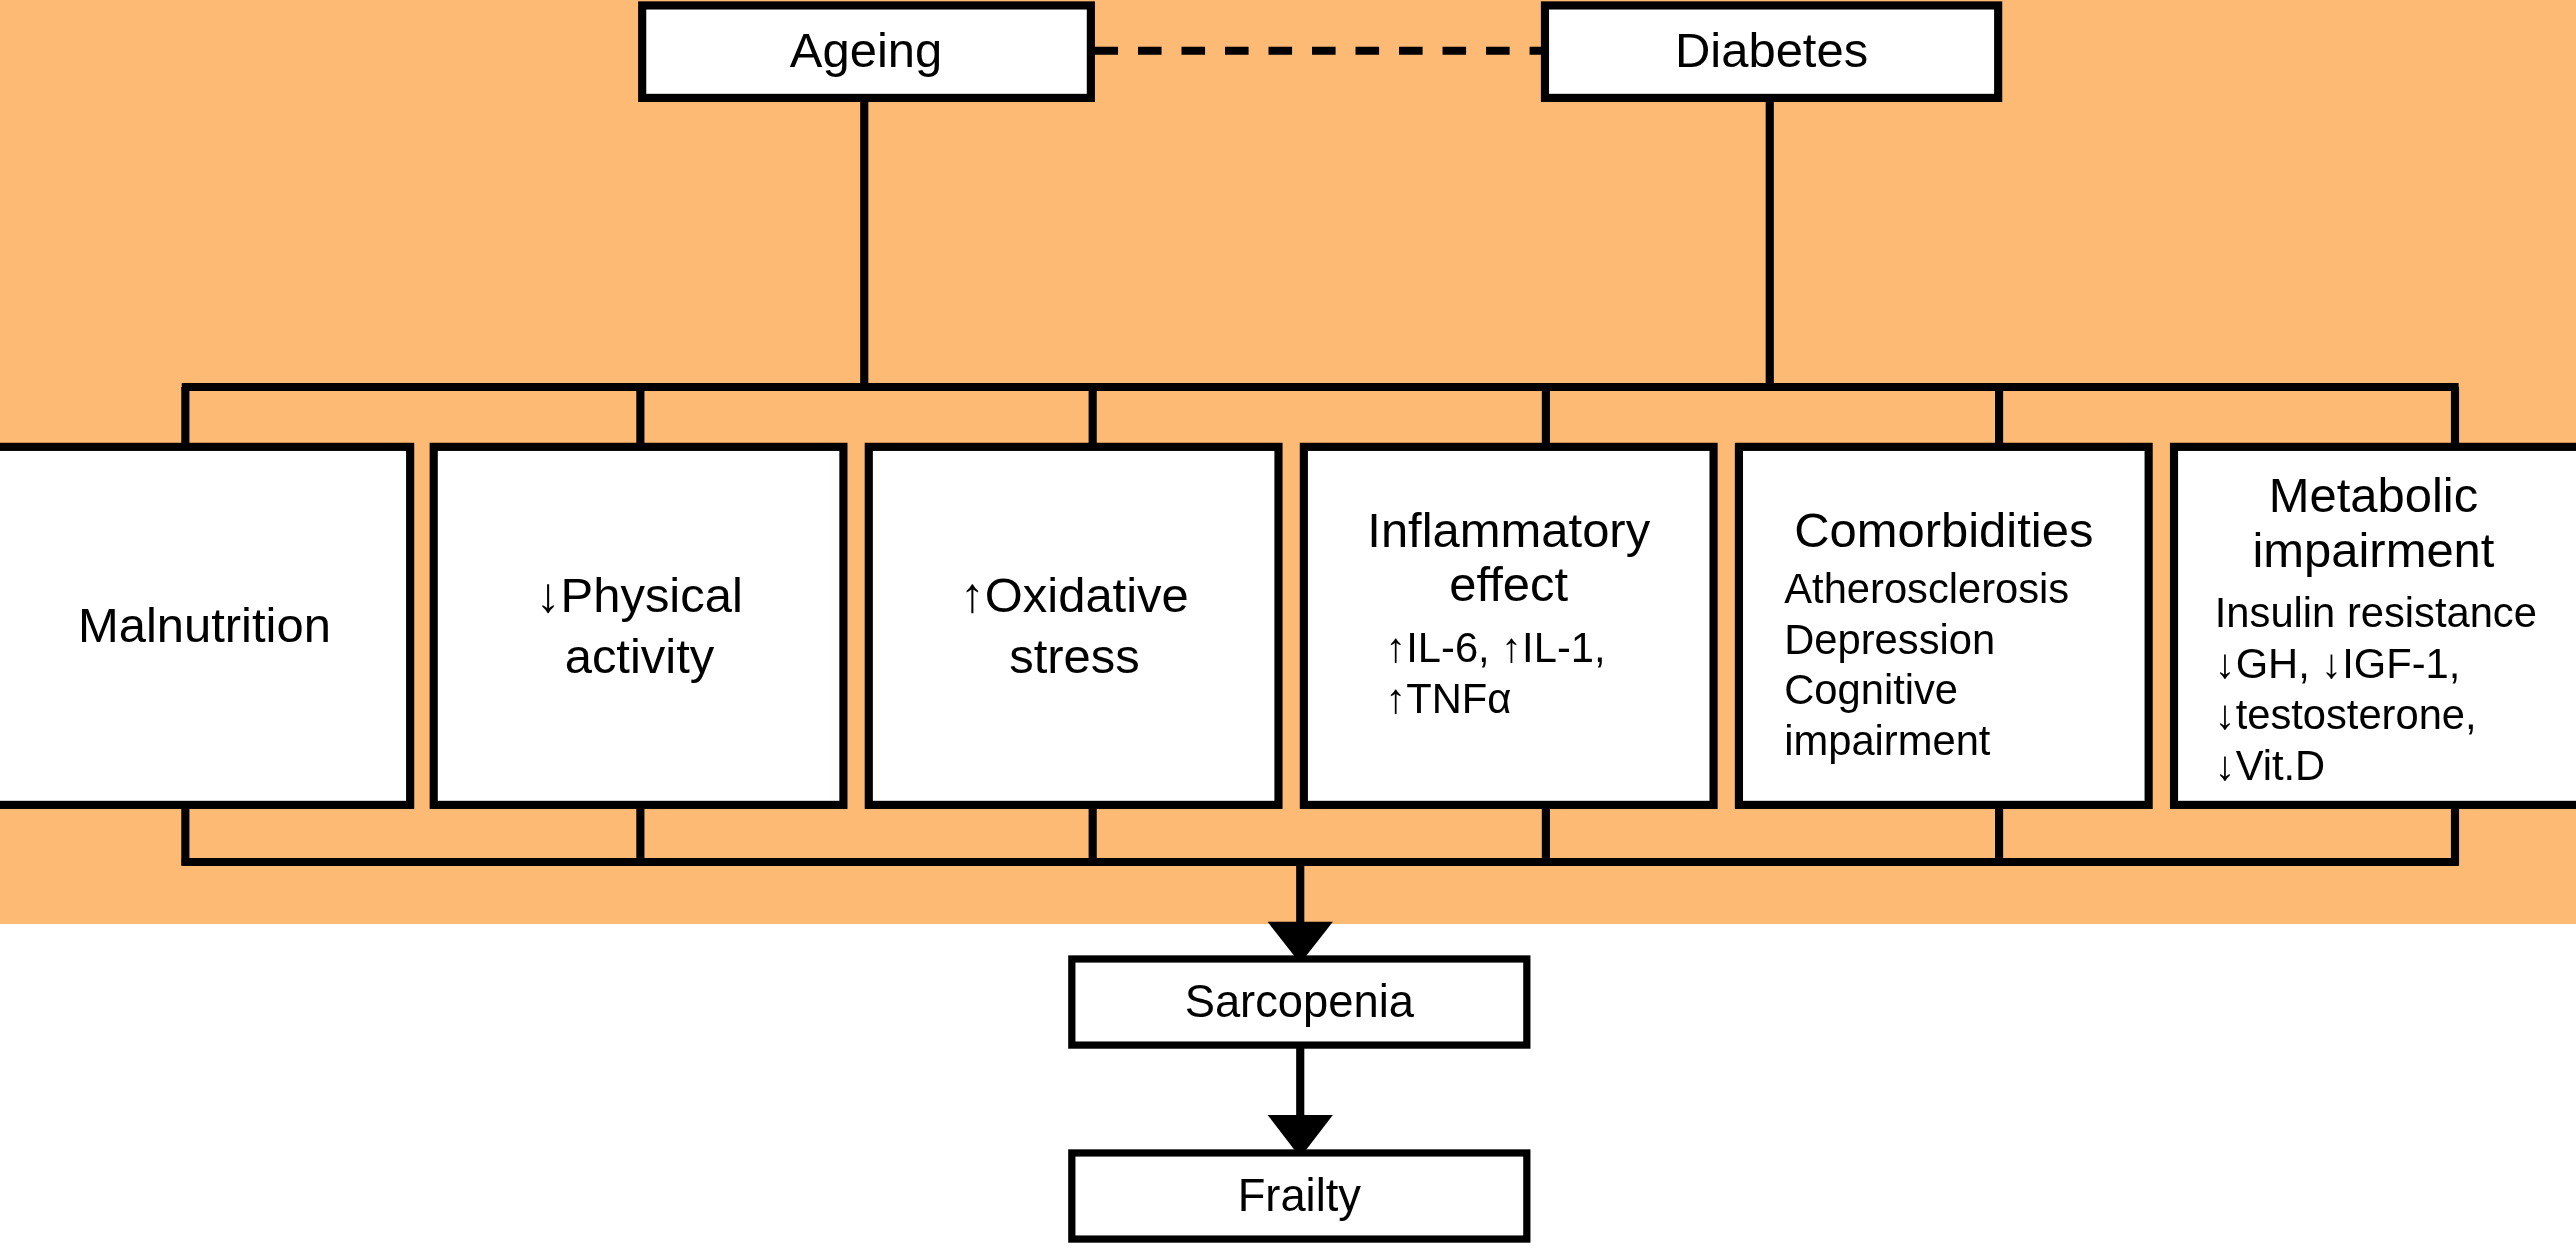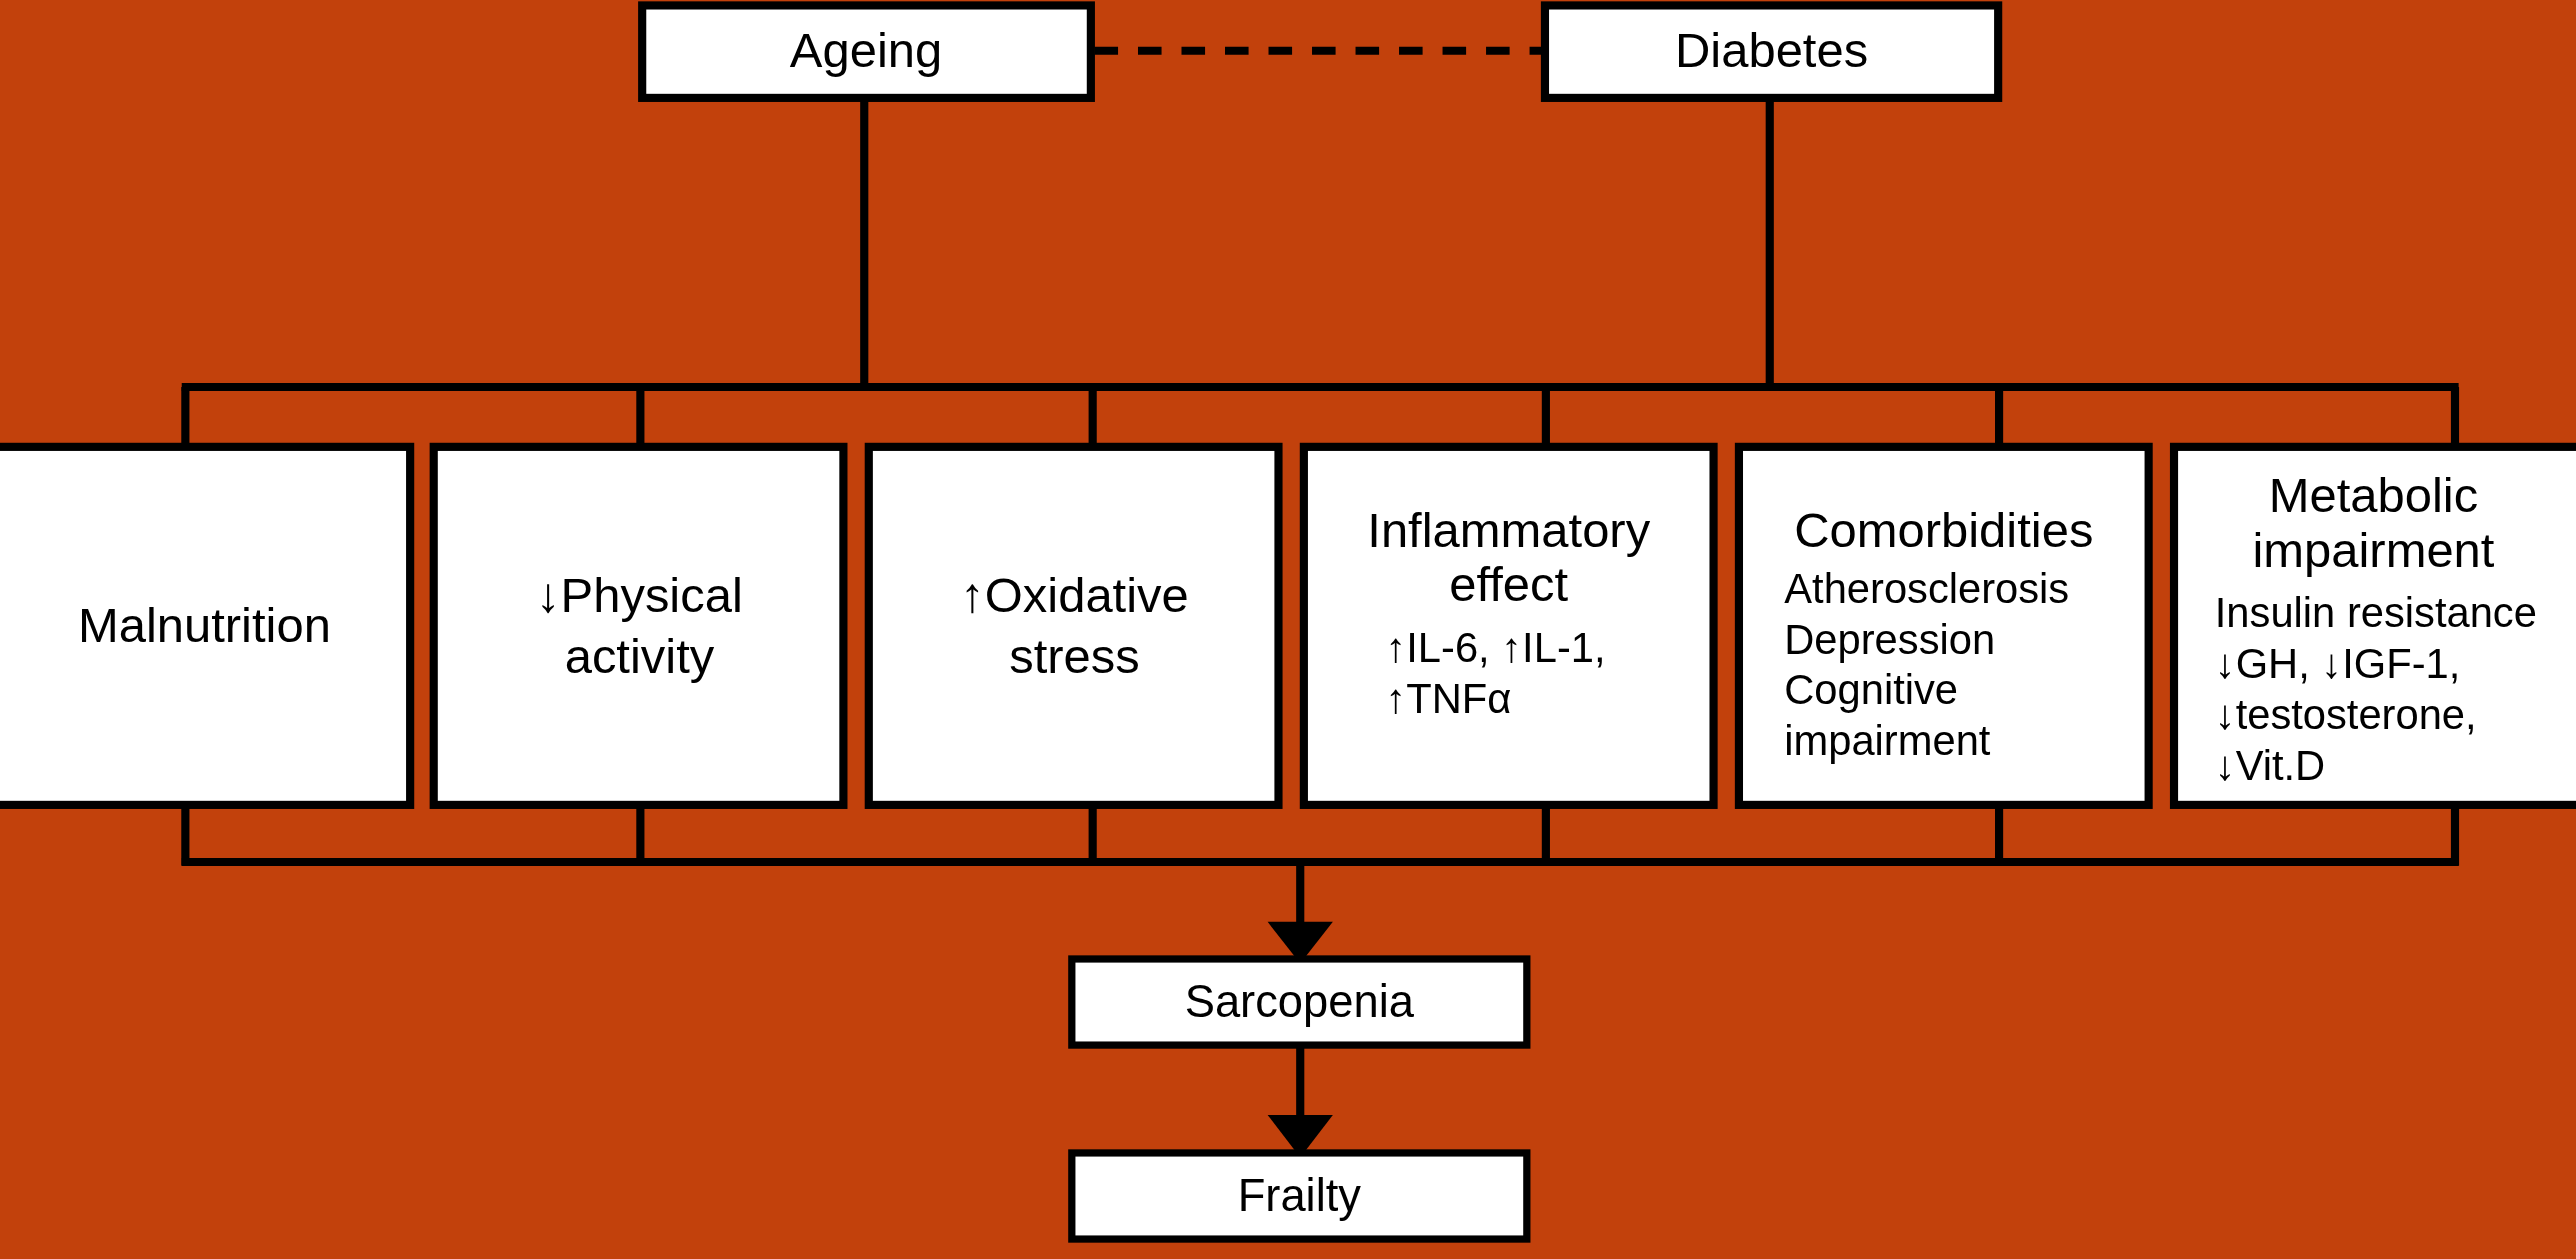--- a/index.html
+++ b/index.html
@@ -9,22 +9,22 @@
   }
   body {
     width: 2576px;
     height: 1259px;
     overflow: hidden;
     font-family: "Liberation Sans", sans-serif;
   }
   #diagram-root {
     position: relative;
     width: 2576px;
-    height: 1259px;
-    background: #c2410c;
+    height: 924px;
+    background: #fdba74;
   }
   svg#flow {
     position: absolute;
     top: 0;
     left: 0;
     width: 2576px;
     height: 1259px;
     display: block;
   }
   .node-box {

